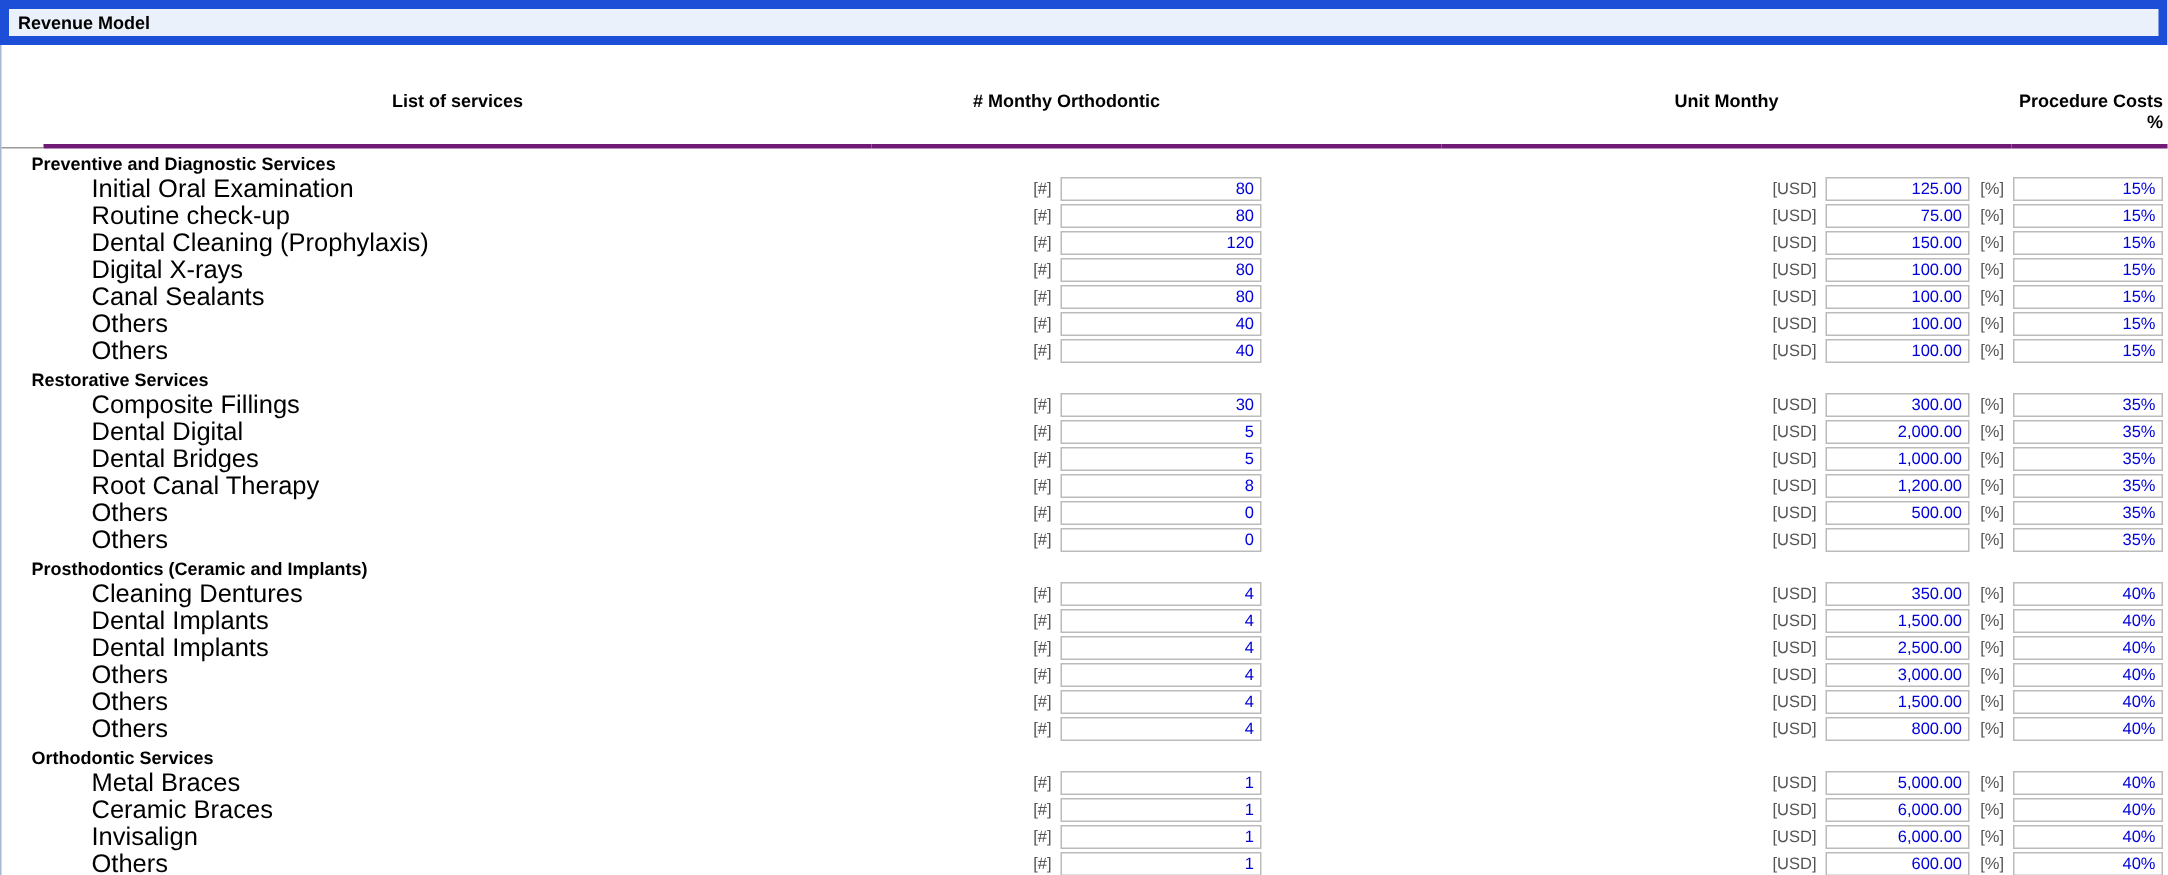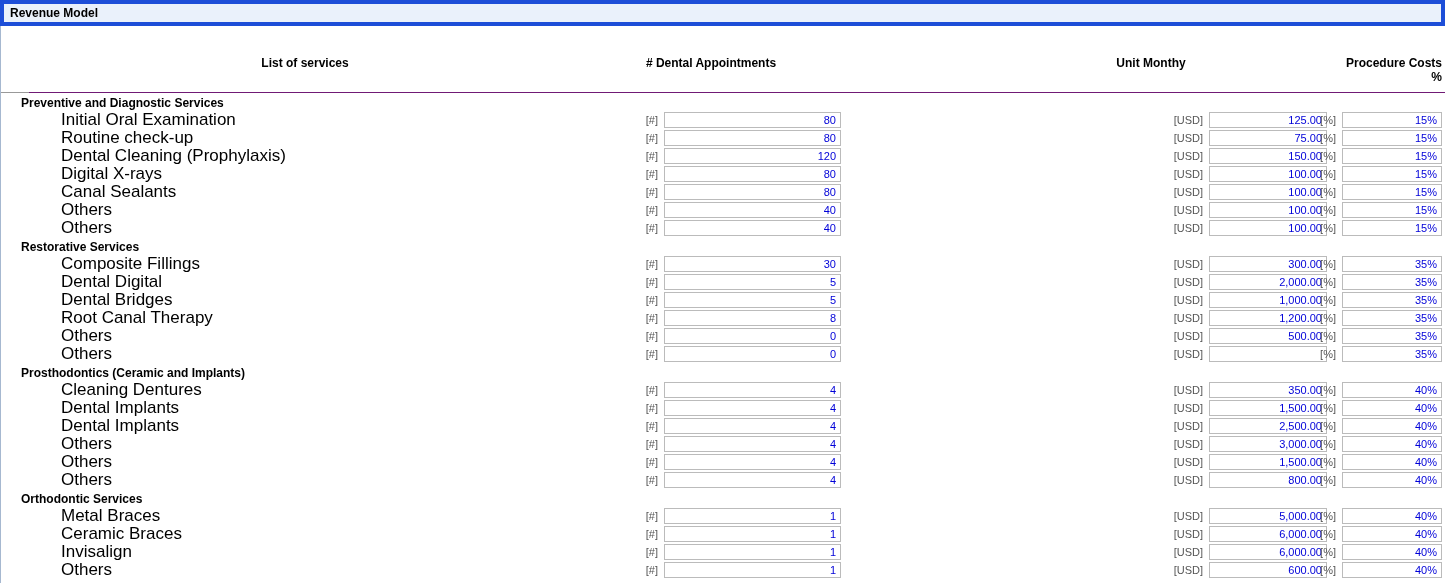--- a/index.html
+++ b/index.html
@@ -5,38 +5,38 @@
   * { box-sizing: border-box; margin: 0; padding: 0; }
   body {
     font-family: Arial, Helvetica, sans-serif;
     font-size: 12px;
     background: #fff;
     color: #000;
     width: 1445px;
   }
   .title-bar {
     background: #eaf1fb;
-    border: 4px solid #1d4ed8;
+    border: 6px solid #1d4ed8;
     padding: 2px 6px;
     font-weight: bold;
     font-size: 12px;
   }
   .grid {
     display: grid;
     grid-template-columns: 28px 552px 380px 380px 105px;
     border-left: 1px solid #a6b8d0;
   }
   .header-row {
     display: contents;
   }
   .header-cell {
     font-weight: bold;
     text-align: center;
     padding: 30px 0 8px 0;
-    border-bottom: 1px solid #701a75;
+    border-bottom: 3px solid #701a75;
     font-size: 12px;
   }
   .header-cell.indent { border-bottom: 1px solid #999; }
   .cat-cell {
     font-weight: bold;
     padding: 3px 4px 1px 4px;
     grid-column: 1 / span 5;
     padding-left: 20px;
     font-size: 12px;
   }
@@ -68,38 +68,38 @@
     background: #fff;
     color: #0000d8;
     text-align: right;
     padding: 0 4px;
     height: 16px;
     line-height: 14px;
     font-size: 11px;
     font-family: inherit;
     outline: none;
   }
-  .input-qty  { width: 177px; }
-  .input-usd  { width: 118px; }
+  .input-qty  { width: 134px; }
+  .input-usd  { width: 96px; }
   .input-pct  { width: 110px; }
   .field-cell.qty  { padding-right: 120px; }
-  .field-cell.usd  { padding-right: 14px; }
+  .field-cell.usd  { padding-right: 28px; }
   .field-cell.pct  { padding-right: 4px; }
   .field-cell.pct .input-pct { width: 100px;}
 </style>
 </head>
 <body>
 
 <div class="title-bar">Revenue Model</div>
 
 <div class="grid">
   <div class="header-row">
     <div class="header-cell indent"></div>
     <div class="header-cell" style="text-align:center;">List of services</div>
-    <div class="header-cell" style="text-align:center; padding-right:120px;"># Dental Appointments</div>
+    <div class="header-cell" style="text-align:center; padding-right:120px;"># Monthy Orthodontic</div>
     <div class="header-cell" style="text-align:center;">Unit Monthy</div>
     <div class="header-cell" style="text-align:right; padding-right:4px;">Procedure Costs %</div>
   </div>
   <div id="rows-anchor" style="display:contents;"><div class="cat-cell">Preventive and Diagnostic Services</div><div class="svc-indent"></div><div class="svc-name">Initial Oral Examination</div><div class="field-cell qty">
         <span class="unit-label">[#]</span>
         <input type="text" class="input-box input-qty" value="80" style="">
       </div><div class="field-cell usd">
         <span class="unit-label">[USD]</span>
         <input type="text" class="input-box input-usd" value="125.00" style="">
       </div><div class="field-cell pct">

